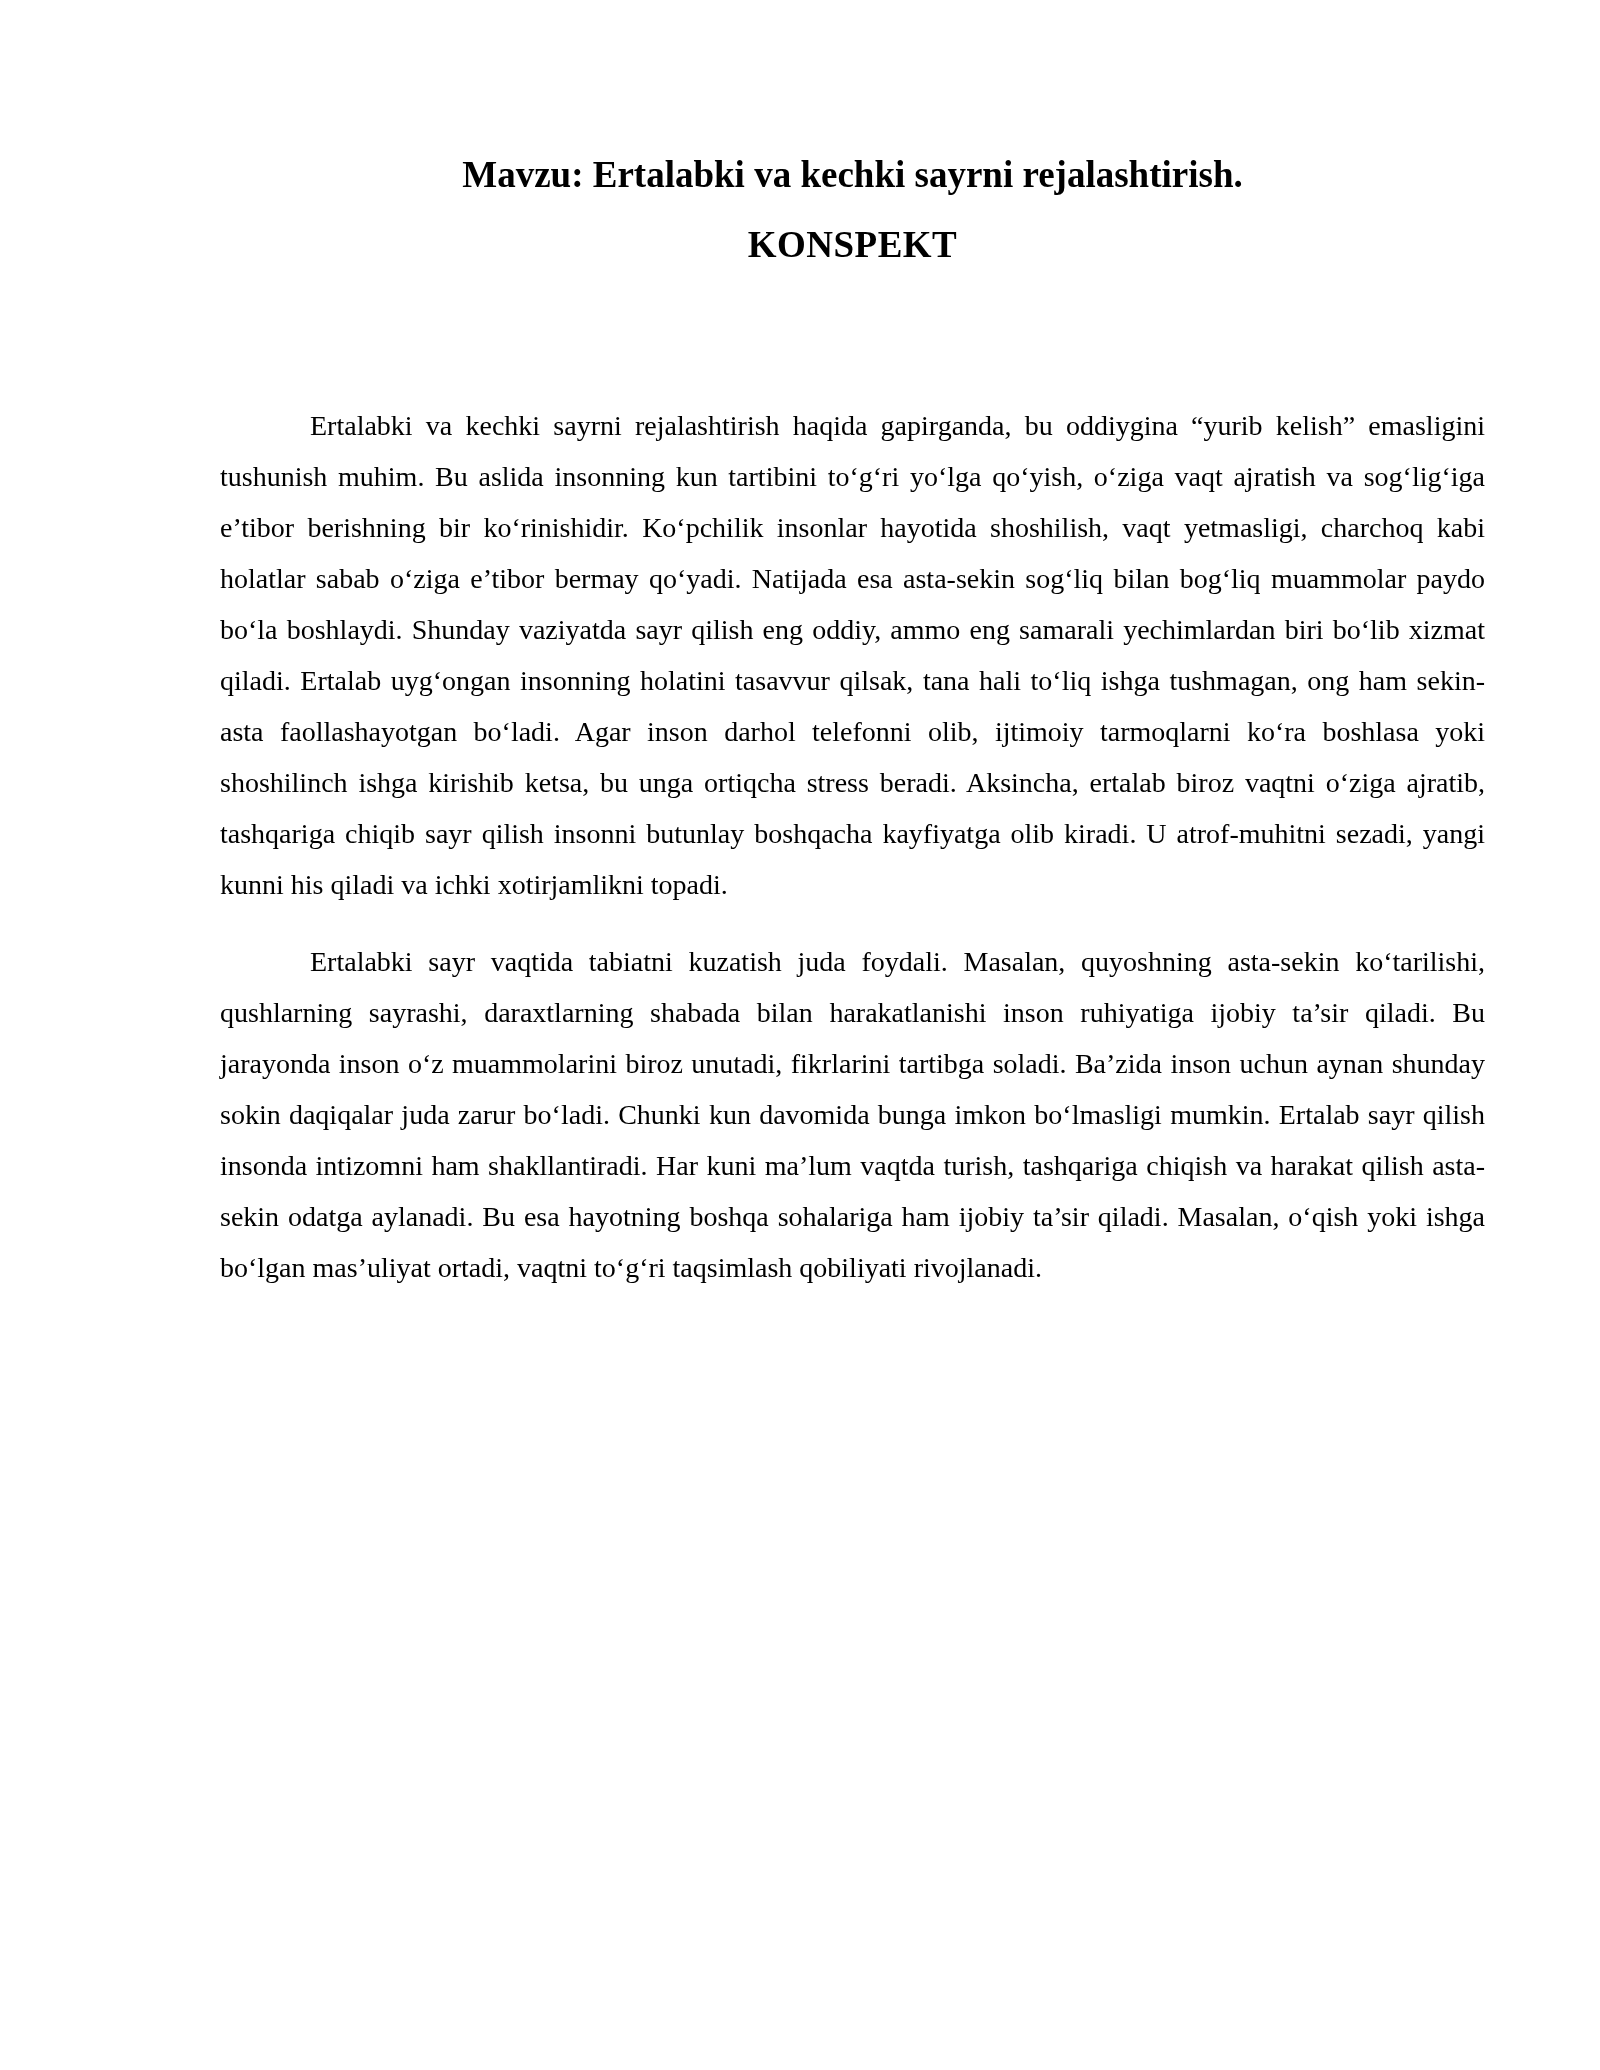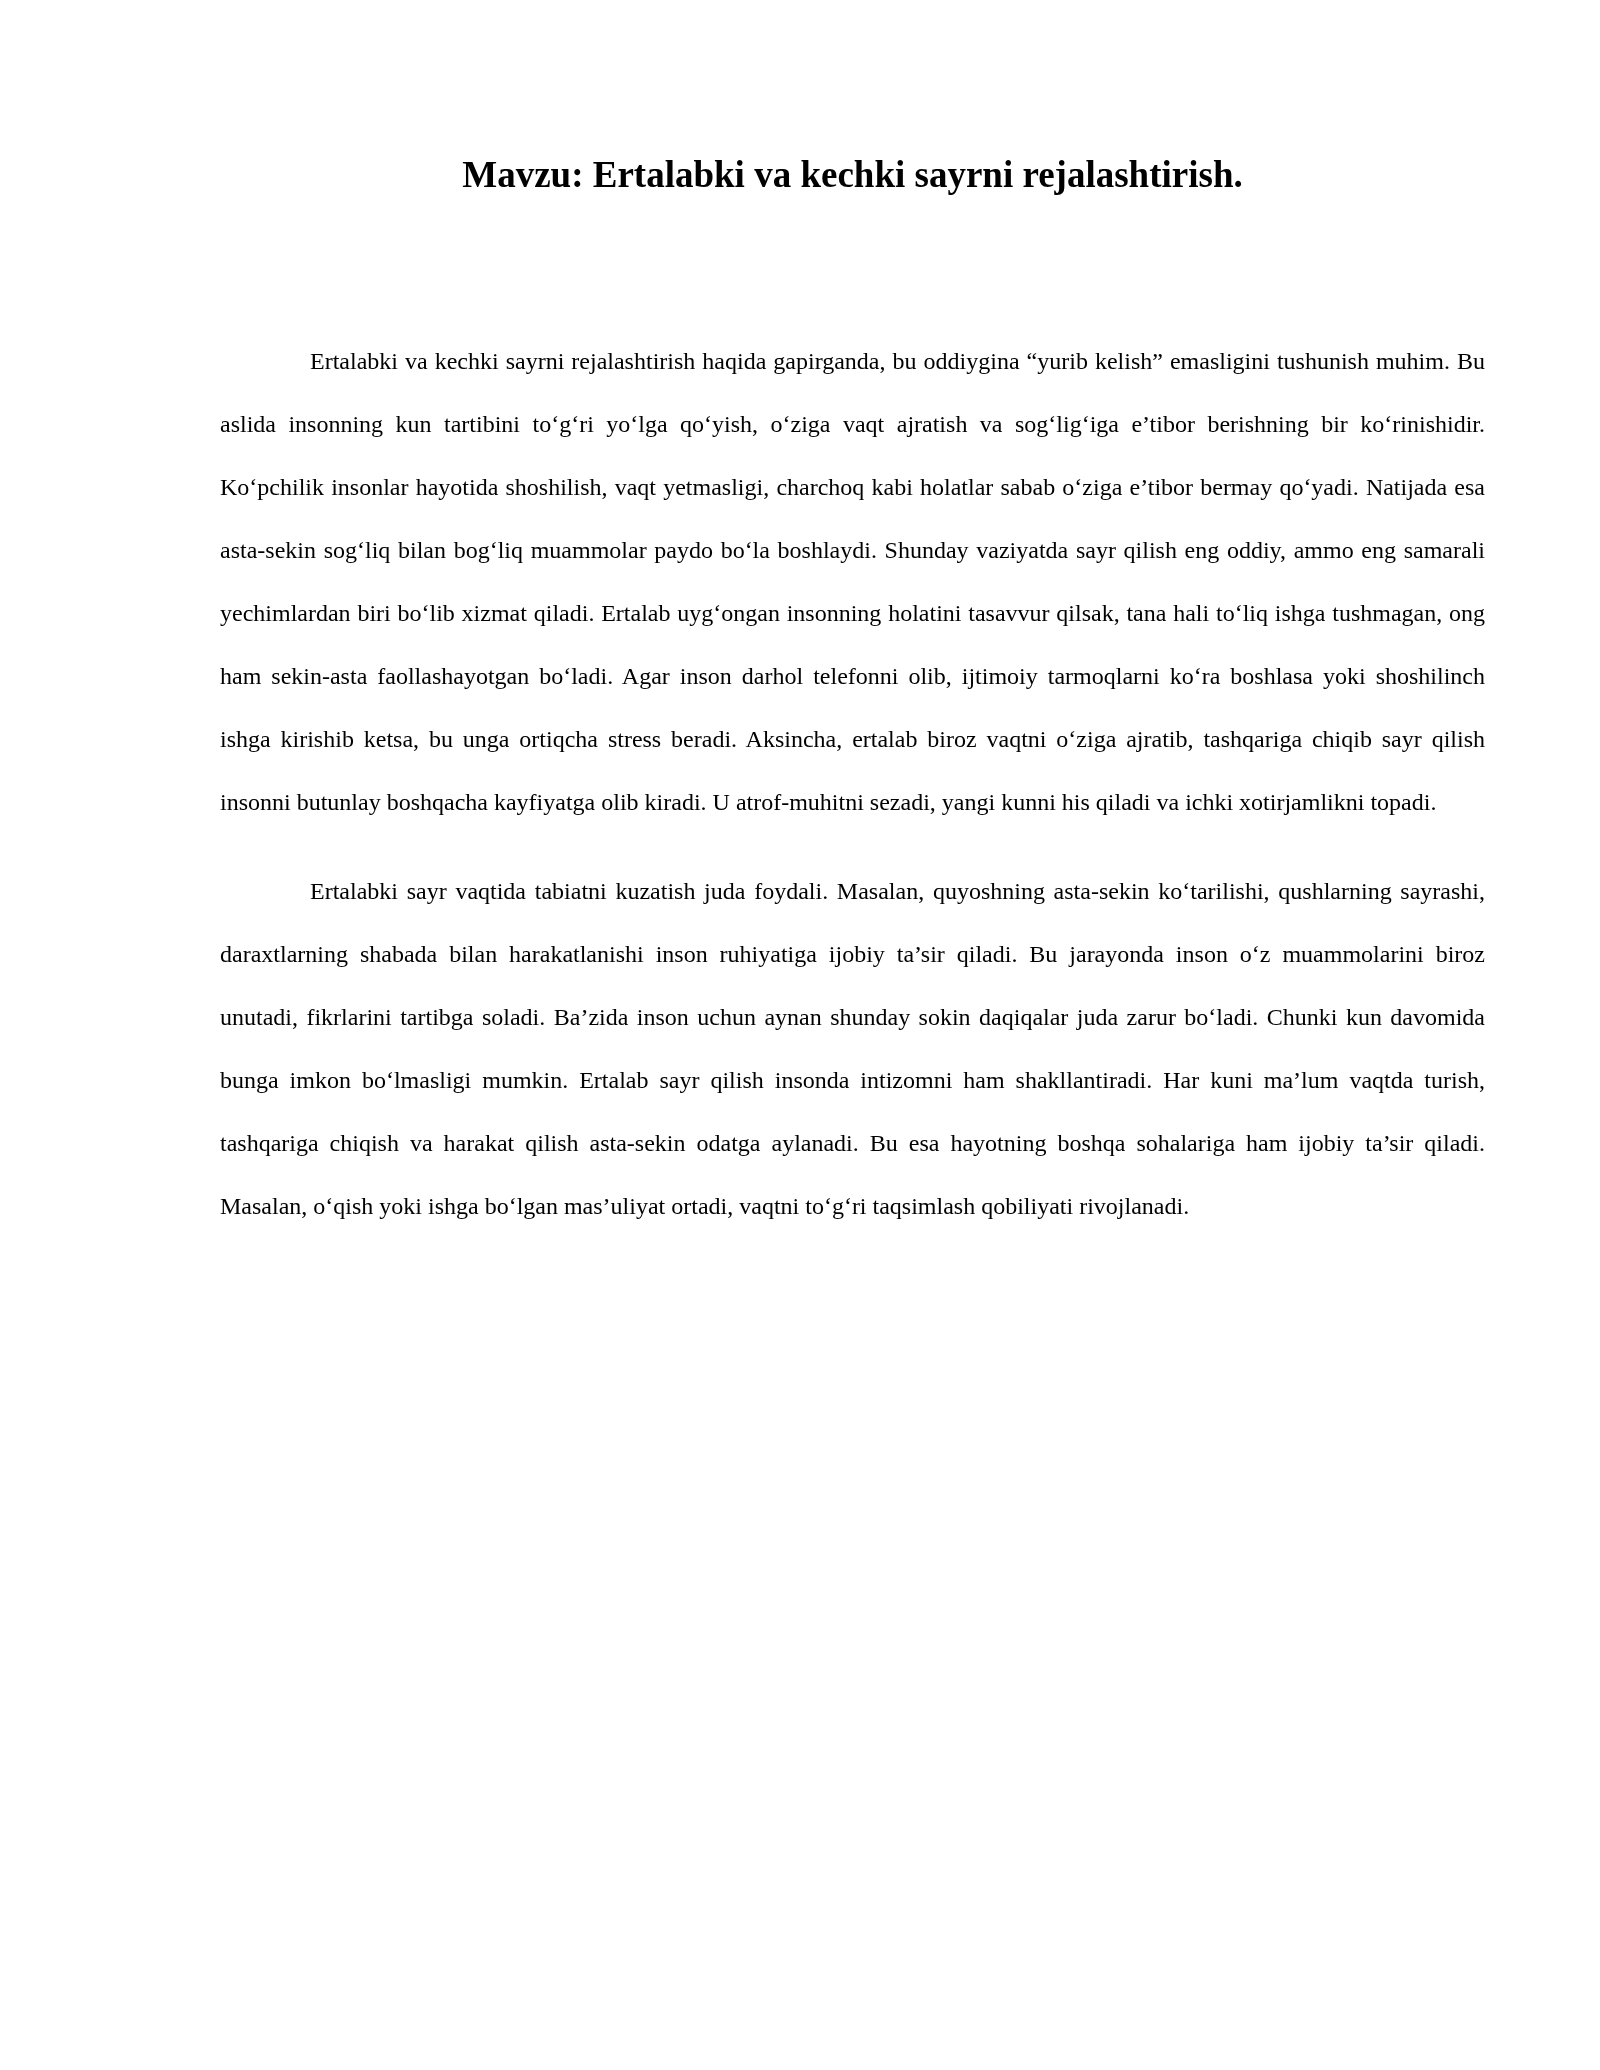--- a/index.html
+++ b/index.html
@@ -37,39 +37,40 @@
     line-height: 70px;
     font-weight: bold;
     text-align: center;
     margin: 0;
     letter-spacing: 0.5px;
   }
   .body-text {
     margin-top: 120px;
   }
   .para {
-    font-size: 24px;
-    line-height: 63px;
+    font-size: 28px;
+    line-height: 51px;
     text-align: justify;
     text-indent: 90px;
     margin: 0 0 26px 0;
   }
   .para-cutoff {
     text-align-last: justify;
     margin-bottom: 0;
   }
 </style>
 </head>
 <body>
 
 <div class="page">
   <div class="content">
 
     <h1 class="title-line"><span class="title-label">Mavzu:</span><span> Ertalabki va kechki sayrni rejalashtirish.</span></h1>
 
+    <h2 class="heading">KONSPEKT</h2>
 
     <div class="body-text">
       <p class="para">Ertalabki va kechki sayrni rejalashtirish haqida gapirganda, bu oddiygina “yurib kelish” emasligini tushunish muhim. Bu aslida insonning kun tartibini toʻgʻri yoʻlga qoʻyish, oʻziga vaqt ajratish va sogʻligʻiga e’tibor berishning bir koʻrinishidir. Koʻpchilik insonlar hayotida shoshilish, vaqt yetmasligi, charchoq kabi holatlar sabab oʻziga e’tibor bermay qoʻyadi. Natijada esa asta-sekin sogʻliq bilan bogʻliq muammolar paydo boʻla boshlaydi. Shunday vaziyatda sayr qilish eng oddiy, ammo eng samarali yechimlardan biri boʻlib xizmat qiladi. Ertalab uygʻongan insonning holatini tasavvur qilsak, tana hali toʻliq ishga tushmagan, ong ham sekin-asta faollashayotgan boʻladi. Agar inson darhol telefonni olib, ijtimoiy tarmoqlarni koʻra boshlasa yoki shoshilinch ishga kirishib ketsa, bu unga ortiqcha stress beradi. Aksincha, ertalab biroz vaqtni oʻziga ajratib, tashqariga chiqib sayr qilish insonni butunlay boshqacha kayfiyatga olib kiradi. U atrof-muhitni sezadi, yangi kunni his qiladi va ichki xotirjamlikni topadi.</p>
       <p class="para">Ertalabki sayr vaqtida tabiatni kuzatish juda foydali. Masalan, quyoshning asta-sekin koʻtarilishi, qushlarning sayrashi, daraxtlarning shabada bilan harakatlanishi inson ruhiyatiga ijobiy ta’sir qiladi. Bu jarayonda inson oʻz muammolarini biroz unutadi, fikrlarini tartibga soladi. Ba’zida inson uchun aynan shunday sokin daqiqalar juda zarur boʻladi. Chunki kun davomida bunga imkon boʻlmasligi mumkin. Ertalab sayr qilish insonda intizomni ham shakllantiradi. Har kuni ma’lum vaqtda turish, tashqariga chiqish va harakat qilish asta-sekin odatga aylanadi. Bu esa hayotning boshqa sohalariga ham ijobiy ta’sir qiladi. Masalan, oʻqish yoki ishga boʻlgan mas’uliyat ortadi, vaqtni toʻgʻri taqsimlash qobiliyati rivojlanadi.</p>
     </div>
 
   </div>
 </div>
 
 </body></html>

